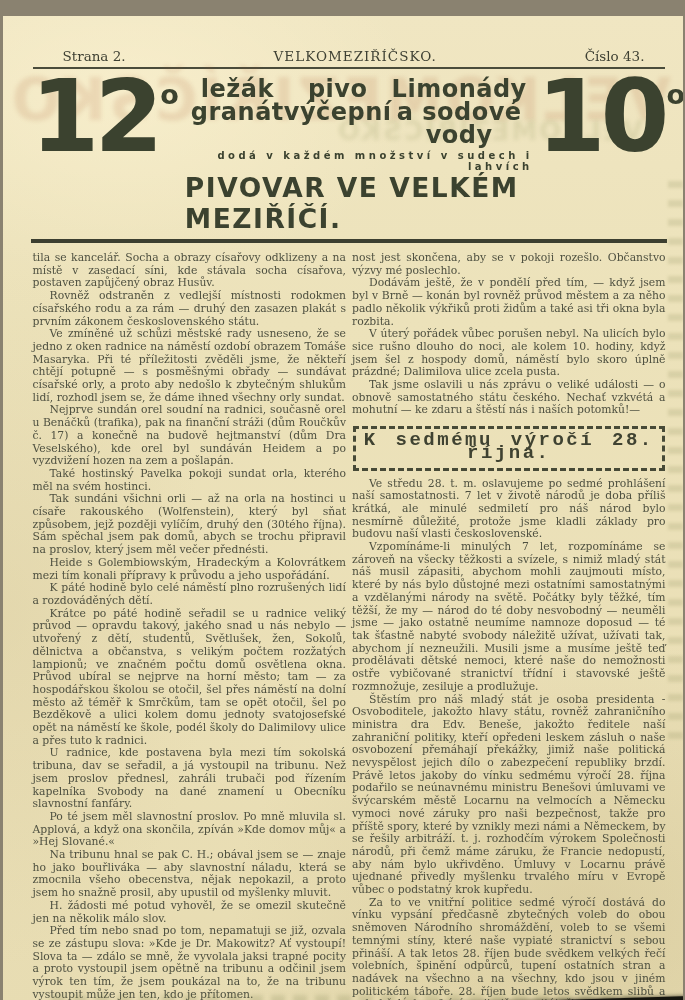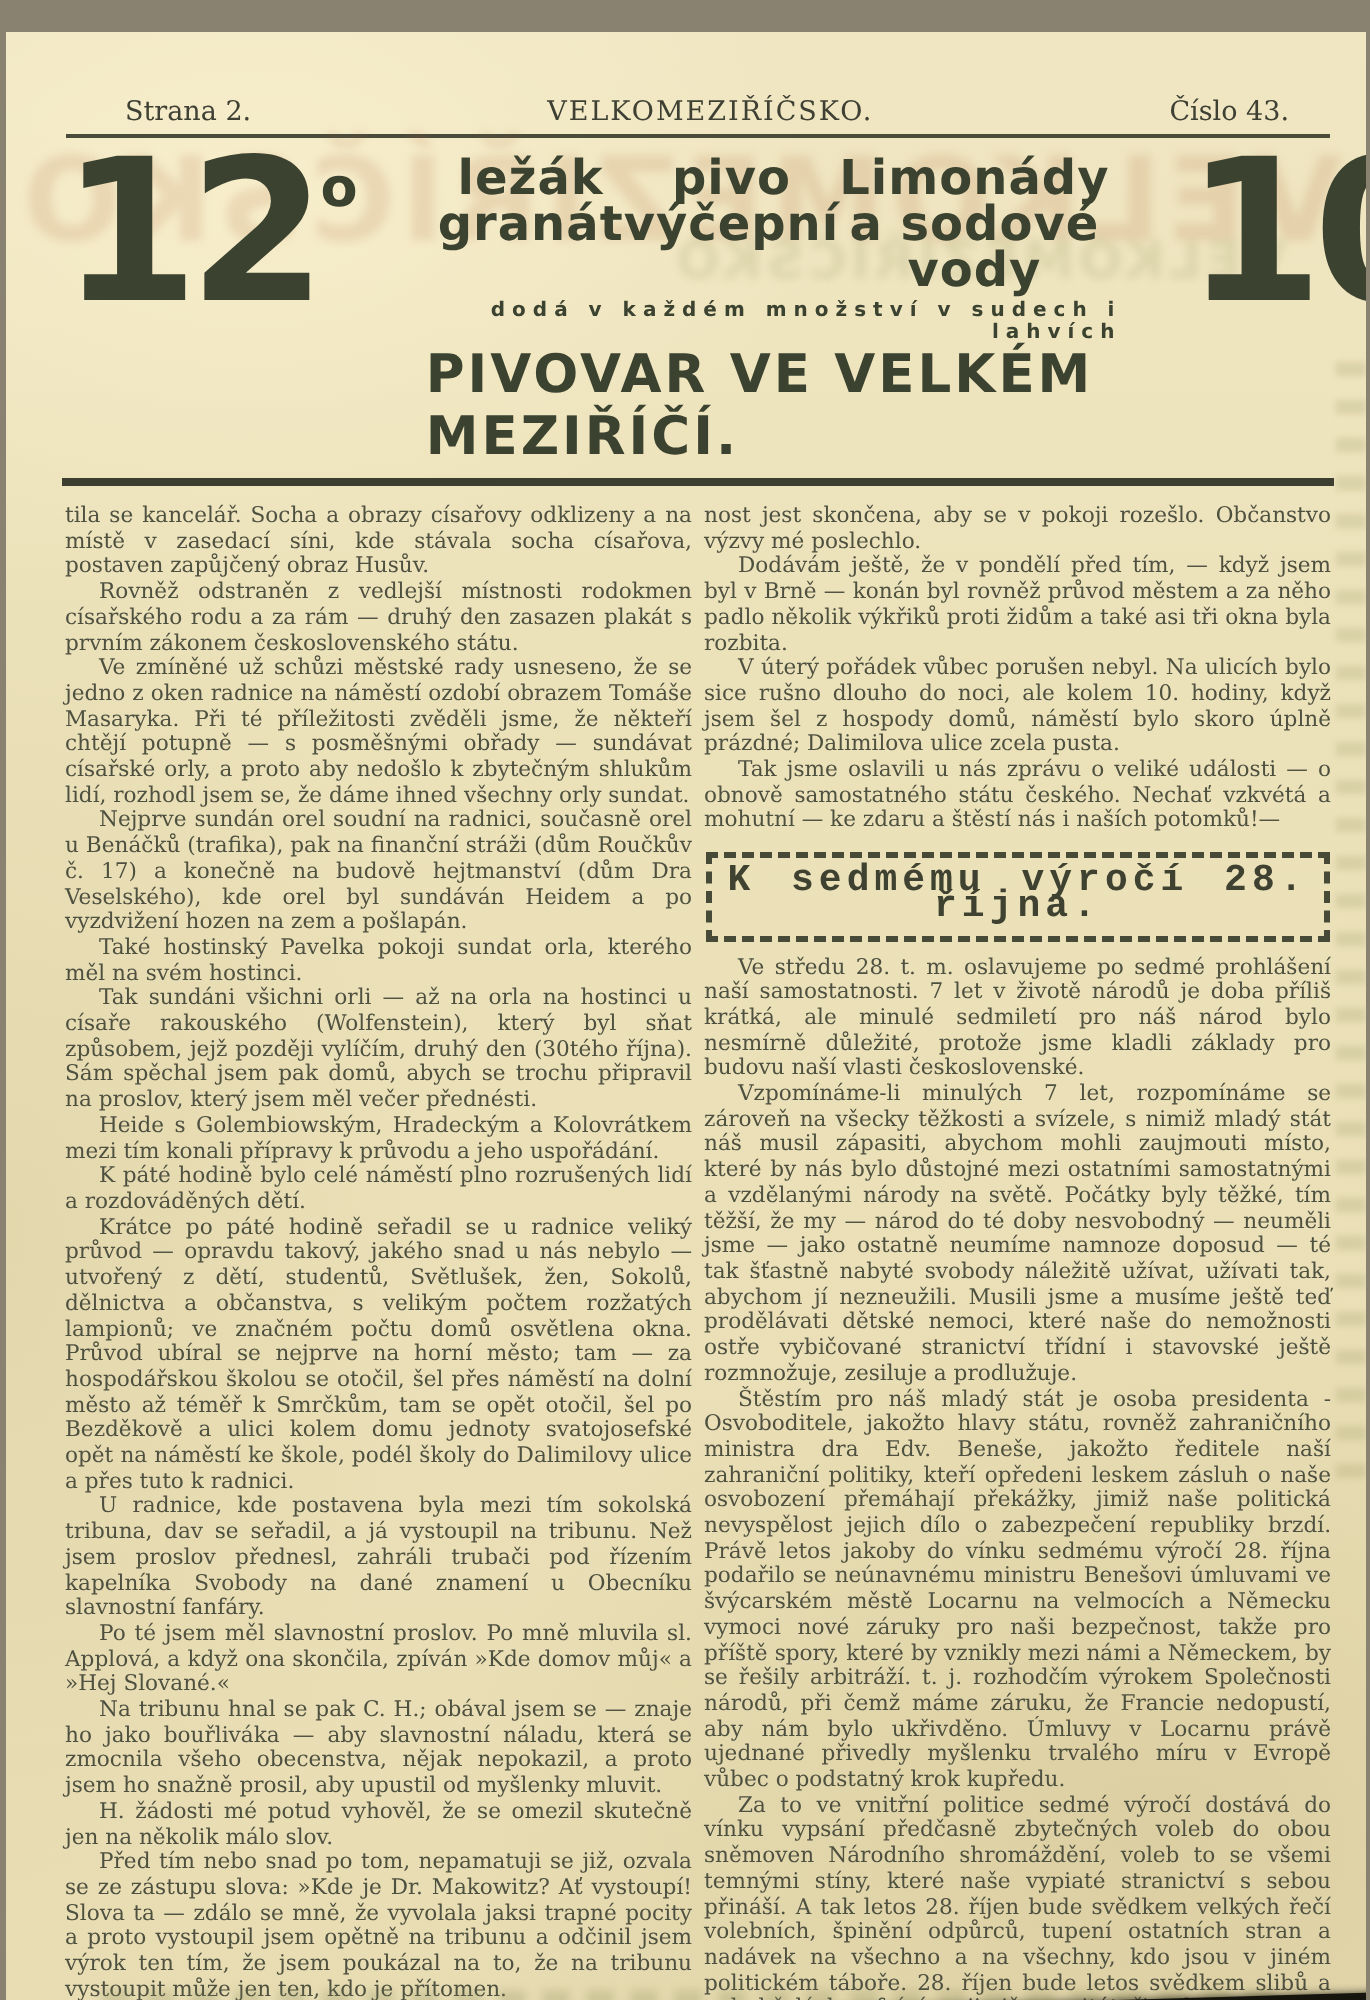--- a/index.html
+++ b/index.html
@@ -33,21 +33,21 @@
   .bottom-wedge{position:absolute;bottom:-12px;right:-10px;width:400px;height:26px;
     background:#15150e;transform:rotate(-1.7deg);box-shadow:0 0 4px rgba(20,20,10,.8);}
   
   .hdr{position:relative;display:flex;justify-content:space-between;align-items:baseline;
     padding:32px 38px 3px 60px;font-size:13.5px;color:#3e4033;}
   .hdr .title{letter-spacing:1px;}
   .hdr-rule{margin:0 18px 0 30px;border-top:2px solid #4a4c3b;height:0;}
   
   .ad{position:relative;display:flex;align-items:flex-start;
     padding:8px 30px 0 28px;color:#3b422f;
-    font-family:"DejaVu Sans","Liberation Sans",sans-serif;font-weight:bold;gap:28px;}
+    font-family:"DejaVu Sans","Liberation Sans",sans-serif;font-weight:bold;}
   .bignum{display:flex;line-height:.8;}
   .bignum .num{font-size:99px;letter-spacing:-5px;}
   .bignum .deg{font-size:27px;margin-top:7px;margin-left:2px;}
   .ad-mid{flex:1;padding:1px 4px 0 6px;}
   .ad-cols{display:flex;justify-content:space-between;padding:0 6px;}
   .ad-col{text-align:center;font-size:24px;line-height:23px;letter-spacing:.5px;}
   .ad-small{text-align:right;font-size:10px;letter-spacing:3.5px;margin-top:3px;}
   .ad-brand{text-align:left;font-size:26.5px;letter-spacing:1.5px;margin-top:0;}
   .ad-rule{margin:5px 16px 0 28px;border-top:4px solid #3c3f30;height:0;}
   

